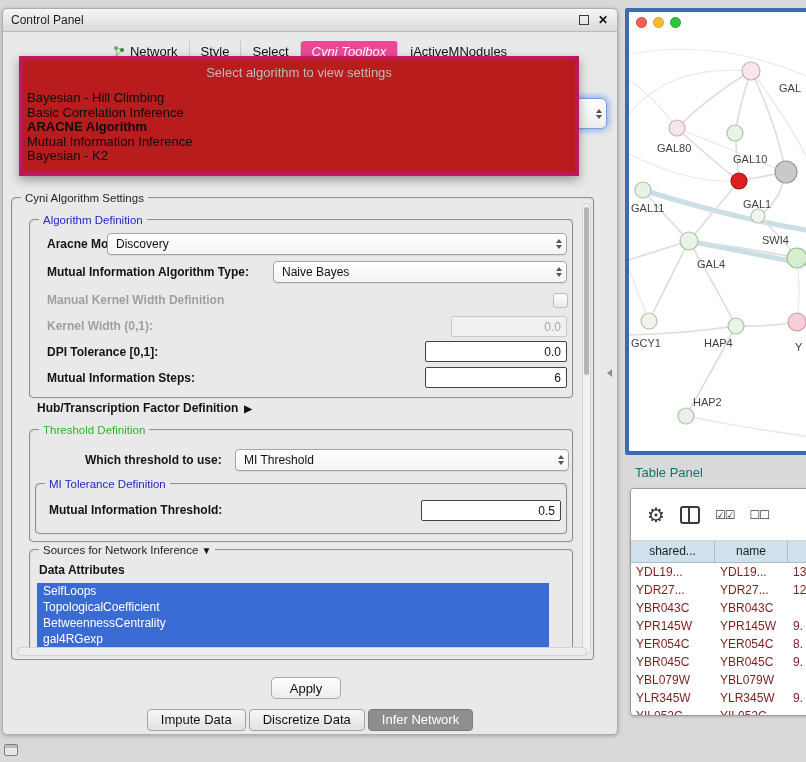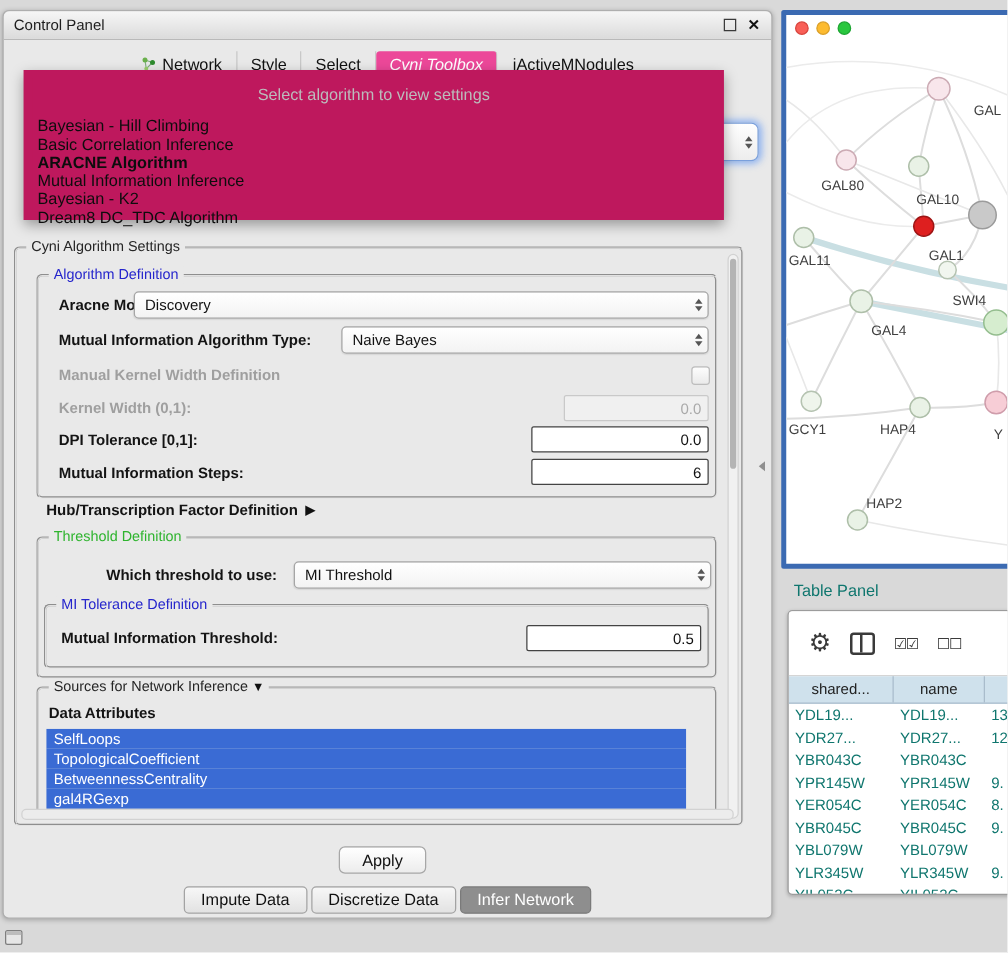--- a/index.html
+++ b/index.html
@@ -15,22 +15,22 @@
   .cp-close{font-size:12px;font-weight:bold;color:#111;margin-right:9px;cursor:default;}
   .cp-tabs{position:absolute;left:0;right:0;top:30px;height:24px;display:flex;justify-content:center;align-items:center;}
   .cp-tab{font-size:13px;color:#111;padding:3px 11px;display:flex;align-items:center;gap:5px;border-right:1px solid #c8c8c8;white-space:nowrap;}
   .cp-tab:last-child{border-right:none;padding-left:12px;}
   .cp-tab.active{background:#ec4899;color:#fff;border-radius:3px;font-style:italic;}
   
   .combo-sliver{position:absolute;left:574px;top:89px;width:28px;height:29px;z-index:5;
       background:linear-gradient(#ffffff,#ededed);border:1px solid #7aa0dc;border-radius:0 6px 6px 0;
       box-shadow:0 0 6px 2px rgba(96,150,245,.65);display:flex;align-items:center;justify-content:center;}
   
-  .dd-popup{position:absolute;left:16px;top:47px;width:560px;height:120px;background:#be185d;
-      border:7px solid #be185d;box-shadow:0 4px 10px rgba(0,0,0,.35);z-index:50;box-sizing:border-box;}
+  .dd-popup{position:absolute;left:16px;top:47px;width:560px;height:120px;background:#b91c1c;
+      border:4px solid #be185d;box-shadow:0 4px 10px rgba(0,0,0,.35);z-index:50;box-sizing:border-box;}
   .dd-placeholder{height:22px;line-height:22px;text-align:center;color:#bcbcbc;font-size:13px;margin-top:2px;}
   .dd-list{margin-top:7px;}
   .dd-item{font-size:13px;line-height:14.6px;padding-left:4px;color:#0d0d0d;white-space:nowrap;}
   .dd-item.sel{font-weight:bold;}
   
   .group{position:absolute;border:2px groove #e2e2e2;border-radius:5px;box-sizing:border-box;}
   .group-label{position:absolute;top:-8px;left:8px;background:#e9e9e9;padding:0 4px;font-size:11.5px;line-height:14px;white-space:nowrap;}
   .blue{color:#2525cc}.green{color:#2eb42e}.dark{color:#262626}
   .lbl{position:absolute;font-size:12px;font-weight:bold;line-height:22px;white-space:nowrap;color:#141414;}
   .lbl.dis{color:#9f9f9f;}
@@ -73,21 +73,21 @@
   .tablewin{position:absolute;left:630px;top:488px;width:180px;height:228px;background:#fff;border:1px solid #9c9c9c;
       border-radius:4px 0 0 4px;box-sizing:border-box;overflow:hidden;box-shadow:0 1px 3px rgba(0,0,0,.2);}
   .tp-toolbar{height:51px;border-bottom:1px solid #d5d5d5;display:flex;align-items:center;gap:15px;padding-left:16px;background:#fff;}
   .gear{font-size:20px;color:#3a3a3a;line-height:1;}
   .colicon{width:16px;height:14px;border:2px solid #3a3a3a;border-radius:3px;position:relative;display:inline-block;}
   .colicon span{position:absolute;left:6px;top:0;bottom:0;width:2px;background:#3a3a3a;}
   .cbx{font-size:12px;color:#3a3a3a;letter-spacing:-1px;}
   .tp-header{display:grid;grid-template-columns:84px 73px 1fr;height:21px;background:#cfe1ec;border-bottom:1px solid #a9bccb;}
   .tp-hcell{font-size:12px;line-height:21px;text-align:center;border-right:1px solid #a9bccb;color:#1f1f1f;overflow:hidden;white-space:nowrap;}
   .tp-row{display:grid;grid-template-columns:84px 73px 1fr;height:18px;}
-  .tp-cell{font-size:12px;line-height:18px;padding-left:5px;overflow:hidden;white-space:nowrap;color:#0f766e;}
+  .tp-cell{font-size:12px;line-height:18px;padding-left:5px;overflow:hidden;white-space:nowrap;color:#7f1d1d;}
   
   .splitter-mark{position:absolute;left:607px;top:369px;width:0;height:0;
       border-top:4px solid transparent;border-bottom:4px solid transparent;border-right:5px solid #8f8f8f;}
   .mini-icon{position:absolute;left:4px;top:744px;width:14px;height:12px;border:1px solid #7e7e7e;background:#e6e6e6;border-radius:2px;box-sizing:border-box;}
   .mini-icon::before{content:"";display:block;height:3px;background:#bcbcbc;border-radius:1px 1px 0 0;}
 </style>
 </head>
 <body>
 
 <div id="root">
@@ -130,21 +130,20 @@
     </div>
 
     <div class="dd-popup">
       <div class="dd-placeholder">Select algorithm to view settings</div>
       <div class="dd-list">
           <div class="dd-item">Bayesian - Hill Climbing</div>
           <div class="dd-item">Basic Correlation Inference</div>
           <div class="dd-item sel">ARACNE Algorithm</div>
           <div class="dd-item">Mutual Information Inference</div>
           <div class="dd-item">Bayesian - K2</div>
-          <div class="dd-item">Dream8 DC_TDC Algorithm</div>
         </div>
     </div>
 
     <div class="group" style="left:8px;top:188px;width:584px;height:464px;">
       <span class="group-label dark">Cyni Algorithm Settings</span>
 
       <div class="group" style="left:16px;top:20px;width:545px;height:180px;">
         <span class="group-label blue">Algorithm Definition</span>
 
         <span class="lbl" style="left:16px;top:12px;">Aracne Mode:</span>

